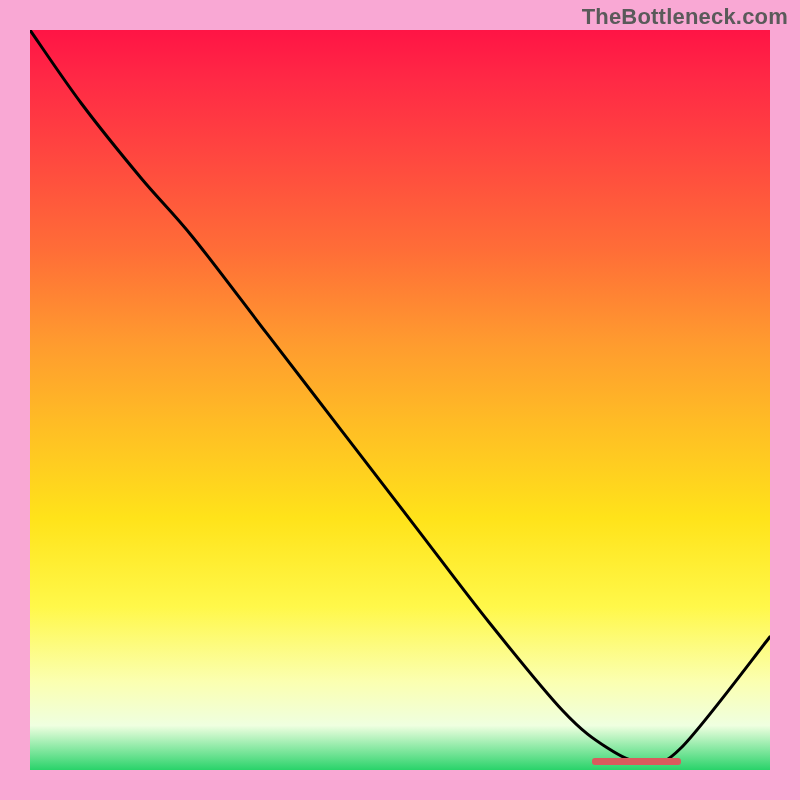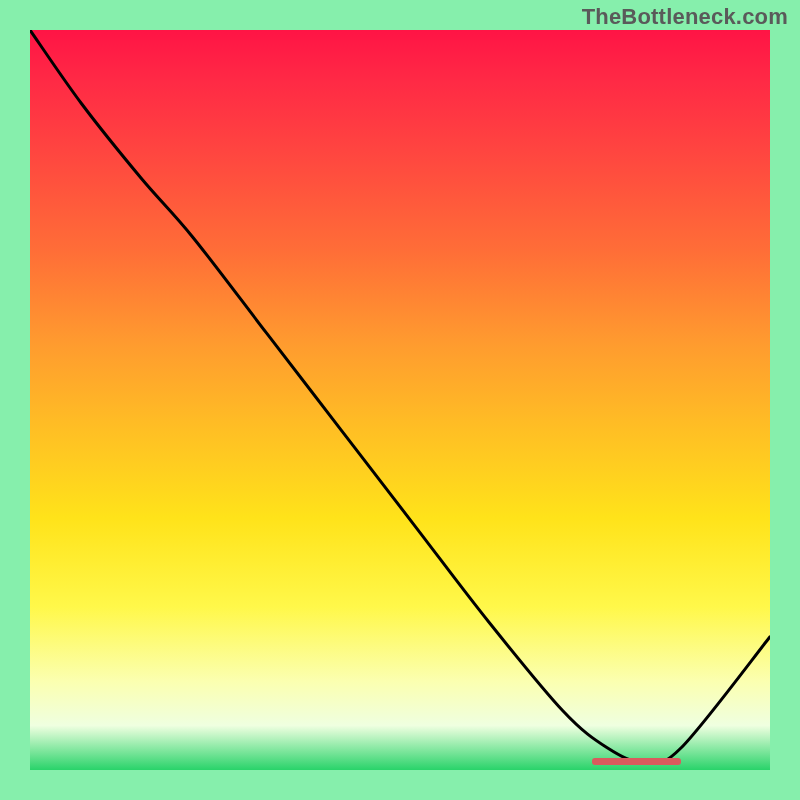--- a/index.html
+++ b/index.html
@@ -8,21 +8,21 @@
     width: 800px;
     height: 800px;
     background: #000;
     font-family: Arial, Helvetica, sans-serif;
     overflow: hidden;
   }
   .wrap {
     position: relative;
     width: 800px;
     height: 800px;
-    background: #86efac;
+    background: #f9a8d4;
   }
   .attribution {
     position: absolute;
     top: 4px;
     right: 12px;
     color: #5a5a5a;
     font-size: 22px;
     font-weight: 600;
     letter-spacing: 0.2px;
   }

